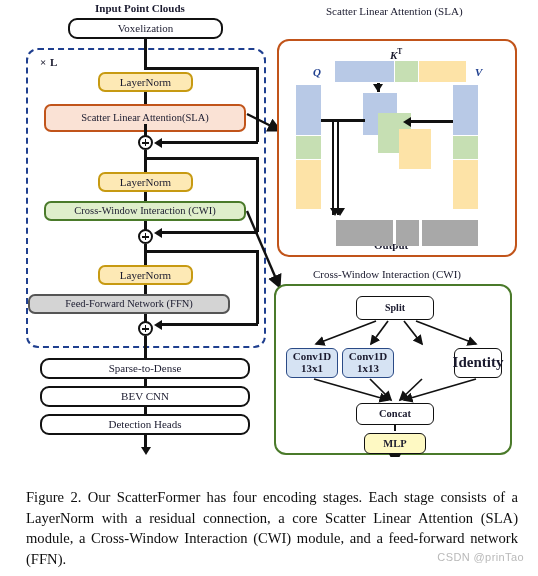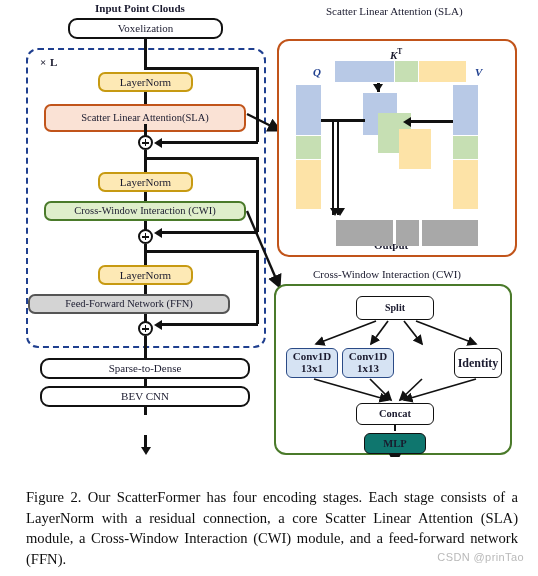--- a/index.html
+++ b/index.html
@@ -87,21 +87,21 @@
   .lbl-b{position:absolute;font-size:11px;color:#1a1a2e;font-weight:700;}
 
   
   .cbox{
     position:absolute;box-sizing:border-box;display:flex;flex-direction:column;
     align-items:center;justify-content:center;border:1.8px solid #111;
     border-radius:6px;background:#fff;font-size:11px;font-weight:700;line-height:1.05;
     white-space:nowrap;
   }
   .cbox.blue{background:#d6e3f3;border-color:#2a4a86;}
-  .cbox.mlp{background:#0f766e;}
+  .cbox.mlp{background:#fef9c3;}
 
   
   svg.ov{position:absolute;left:0;top:0;pointer-events:none;}
 
   
   .fig-caption{
     position:absolute;left:26px;top:487px;width:492px;
     font-family:"Liberation Serif", serif;font-size:14.6px;line-height:1.42;
     text-align:justify;color:#0d0d0d;
   }
@@ -166,20 +166,21 @@
   <div class="plus" style="left:138px;top:321px;"></div>
 
   <div class="vline" style="left:144px;top:336px;height:24px;"></div>
 
   <div class="pbox" style="left:40px;top:358px;width:210px;height:21px;">Sparse-to-Dense</div>
   <div class="vline" style="left:144px;top:379px;height:8px;"></div>
 
   <div class="pbox" style="left:40px;top:386px;width:210px;height:21px;">BEV CNN</div>
   <div class="vline" style="left:144px;top:407px;height:8px;"></div>
 
+  <div class="pbox" style="left:40px;top:414px;width:210px;height:21px;">Detection Heads</div>
   <div class="vline" style="left:144px;top:435px;height:14px;"></div>
   <div class="arrow-down" style="left:140.5px;top:447px;"></div>
 
   <svg class="ov" width="538" height="576">
     <defs>
       <marker id="ah" markerWidth="7" markerHeight="7" refX="5.5" refY="3" orient="auto">
         <path d="M0,0 L6,3 L0,6 z" fill="#111"></path>
       </marker>
     </defs>
 
@@ -237,21 +238,21 @@
     </div>
 
     <div class="cbox blue" style="left:10px;top:62px;width:52px;height:30px;">
       <span>Conv1D</span>
       <span>13x1</span>
     </div>
     <div class="cbox blue" style="left:66px;top:62px;width:52px;height:30px;">
       <span>Conv1D</span>
       <span>1x13</span>
     </div>
-    <div class="cbox" style="left:178px;top:62px;width:48px;height:30px;font-size:12px;">
+    <div class="cbox" style="left:178px;top:62px;width:48px;height:30px;font-size:15px;">
       <span>Identity</span>
     </div>
 
     <div class="cbox" style="left:80px;top:117px;width:78px;height:22px;font-size:10.5px;">
       <span>Concat</span>
     </div>
 
     <div class="cbox mlp" style="left:88px;top:147px;width:62px;height:21px;font-size:10.5px;">
       <span>MLP</span>
     </div>

